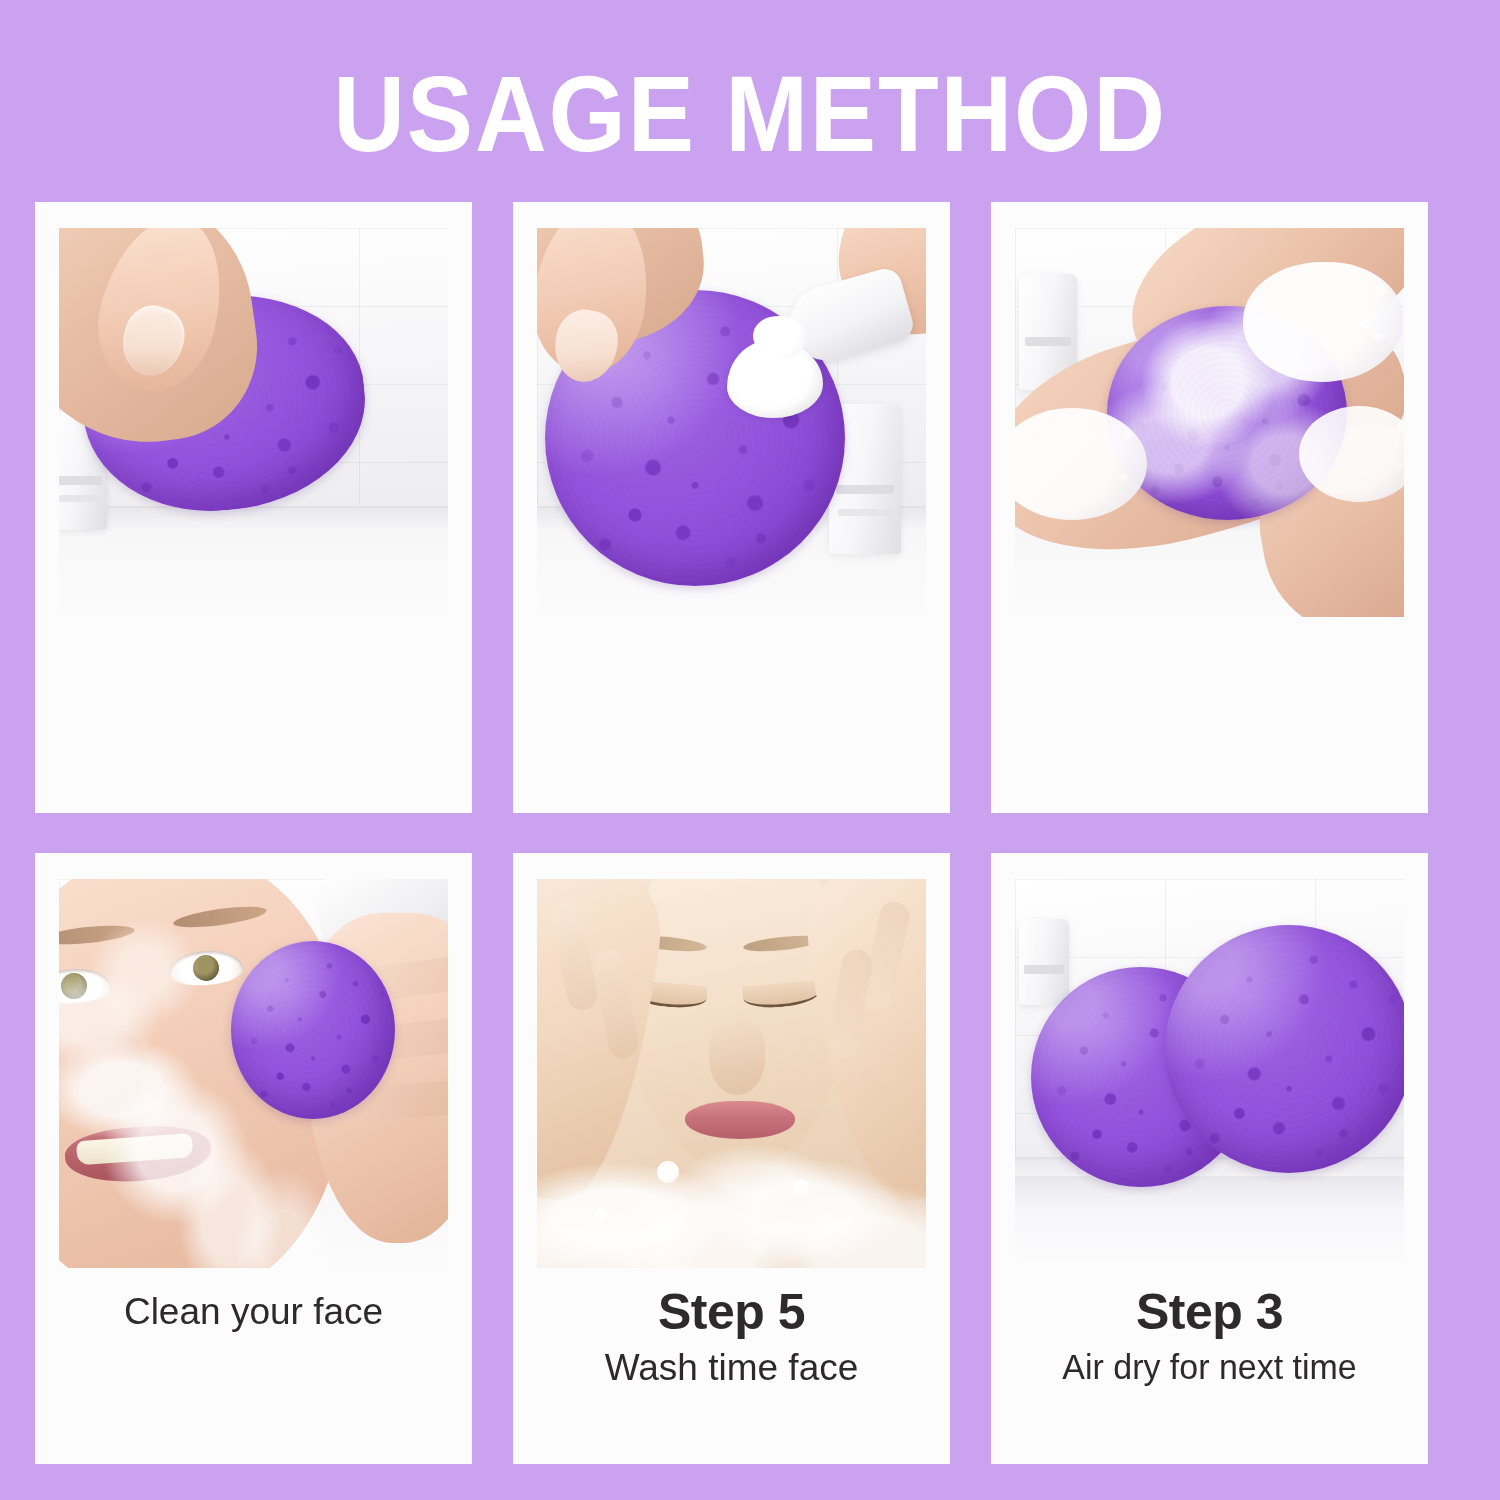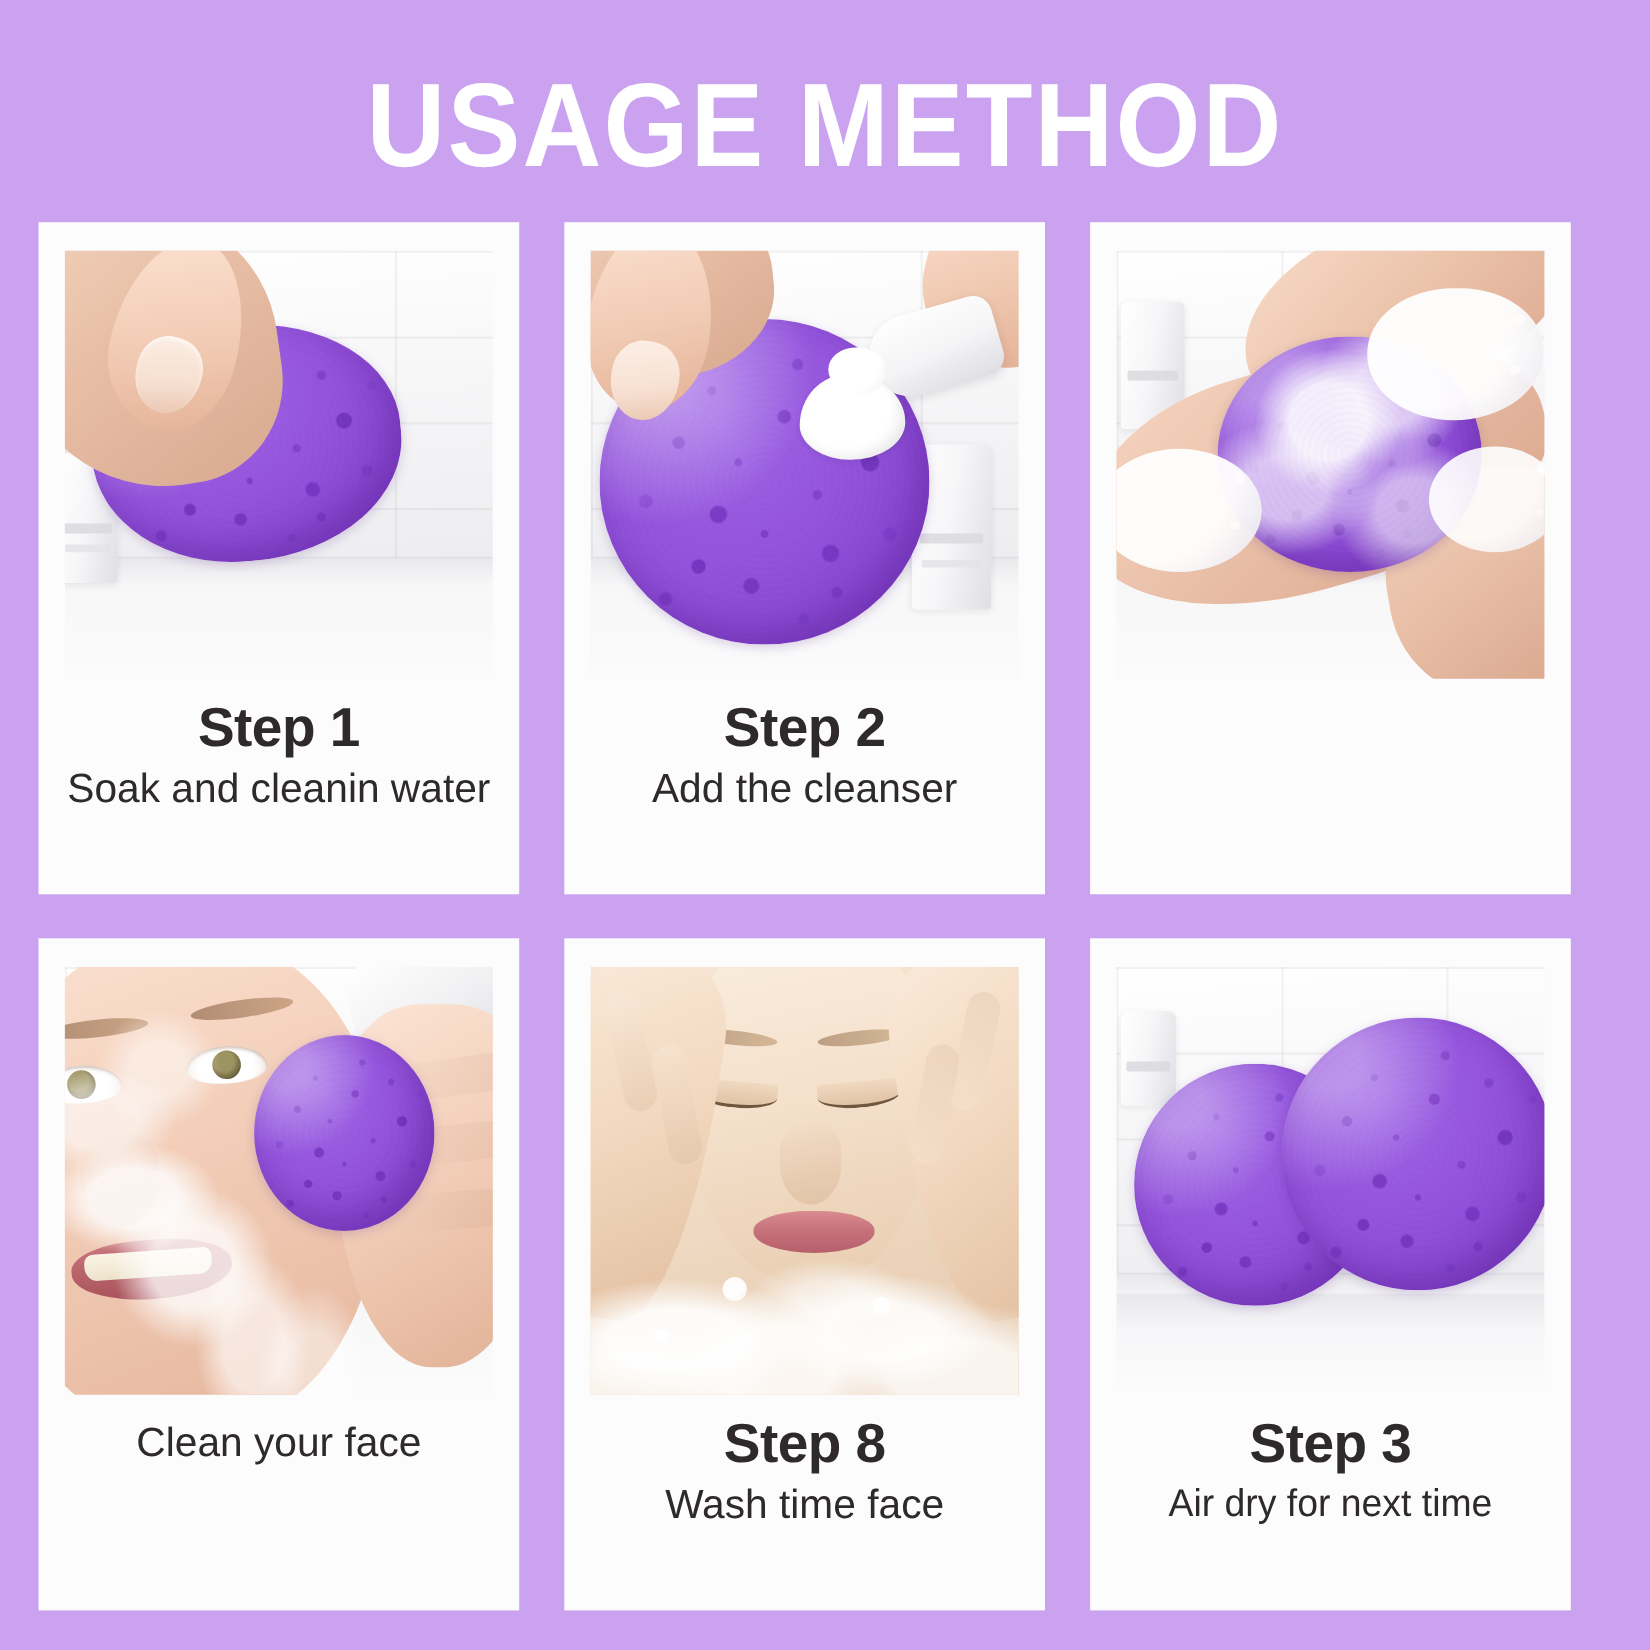--- a/index.html
+++ b/index.html
@@ -421,44 +421,36 @@
         <div class="tilebg"></div>
         <div class="bottle b1">
             <i class="lbl"></i>
             <i class="lbl2"></i>
           </div>
         <div class="sponge sp1"></div>
         <div class="skin hand1"></div>
         <div class="skin thumb1"></div>
         <div class="nail1"></div>
       </div>
-      <div class="caption">
-        <div class="step-title">Step 1</div>
-        <div class="step-desc">Soak and cleanin water</div>
-      </div>
     </div>
 
     <div class="card c2">
       <div class="photo p2">
         <div class="tilebg"></div>
         <div class="bottle b2">
             <i class="lbl"></i>
             <i class="lbl2"></i>
           </div>
         <div class="sponge sp2"></div>
         <div class="skin hand2"></div>
         <div class="skin thumb2"></div>
         <div class="nail2"></div>
         <div class="skin hand2b"></div>
         <div class="tube"></div>
         <div class="dollop"></div>
-      </div>
-      <div class="caption">
-        <div class="step-title">Step 2</div>
-        <div class="step-desc">Add the cleanser</div>
       </div>
     </div>
 
     <div class="card c3">
       <div class="photo p3">
         <div class="tilebg"></div>
         <div class="bottle b3">
             <i class="lbl"></i>
           </div>
         <div class="skin fingers"></div>
@@ -516,21 +508,21 @@
         <div class="fing5 f5a"></div>
         <div class="fing5 f5b"></div>
         <div class="fing5 f5c"></div>
         <div class="fing5 f5d"></div>
         <div class="water"></div>
         <div class="drop" style="width:22px;height:22px;left:120px;top:282px;"></div>
         <div class="drop" style="width:16px;height:16px;left:256px;top:300px;"></div>
         <div class="drop" style="width:12px;height:12px;left:58px;top:330px;"></div>
       </div>
       <div class="caption">
-        <div class="step-title">Step 8</div>
+        <div class="step-title">Step 5</div>
         <div class="step-desc">Wash time face</div>
       </div>
     </div>
 
     <div class="card c6">
       <div class="photo p6">
         <div class="tilebg"></div>
         <div class="bottle b6">
             <i class="lbl"></i>
           </div>

